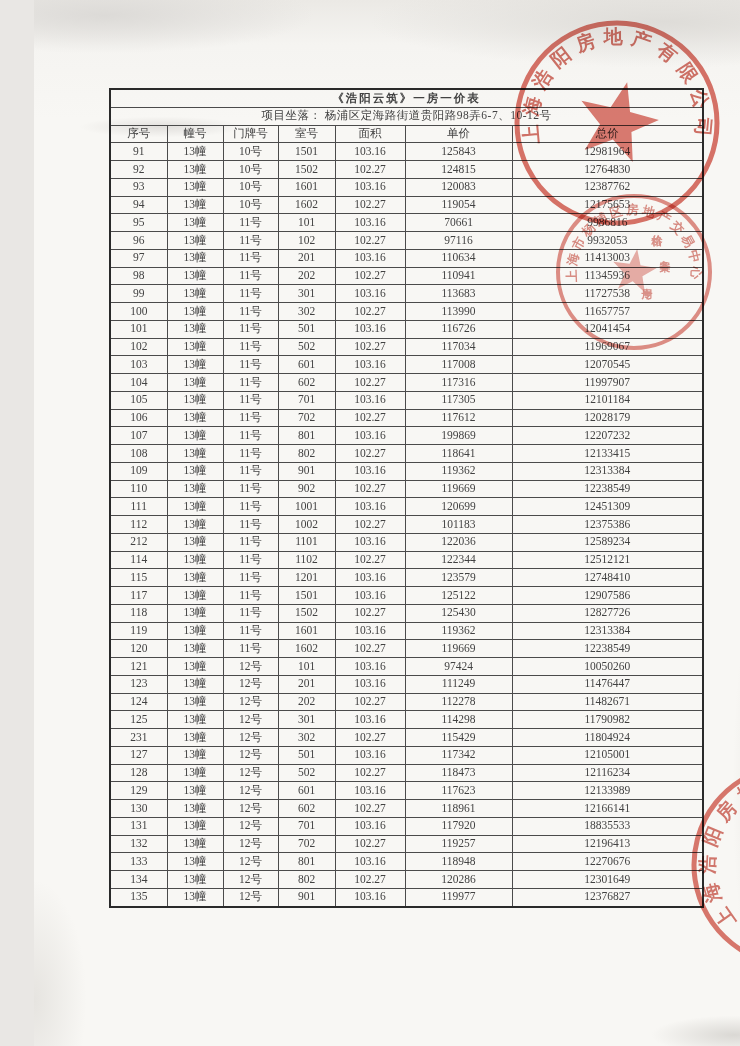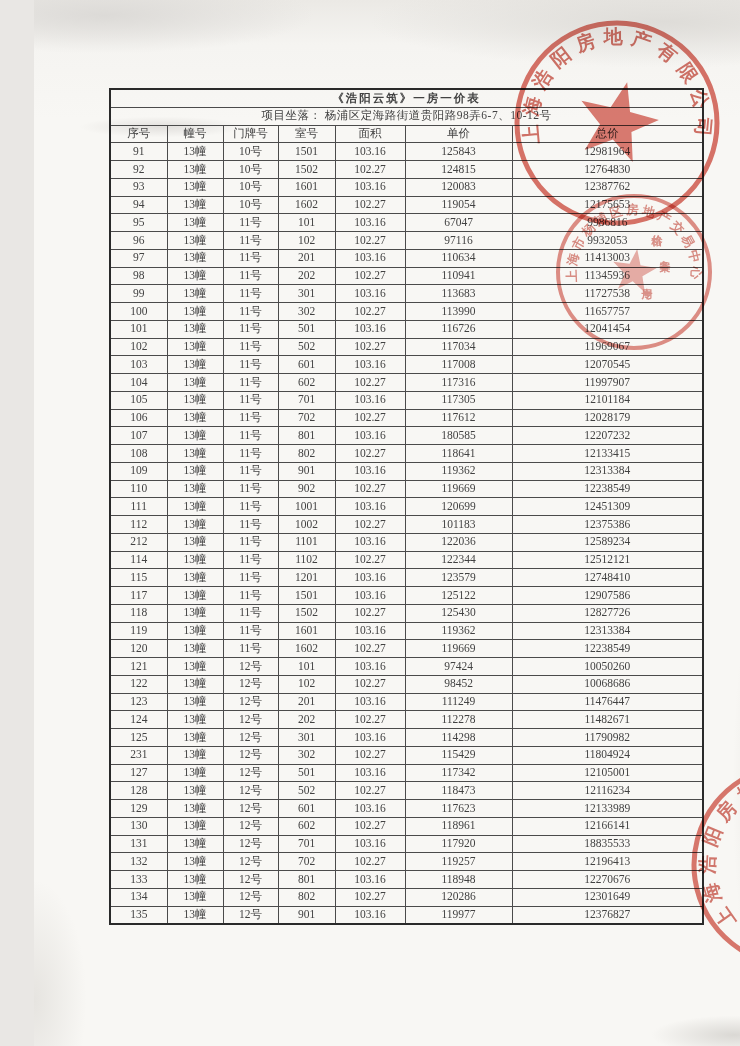--- a/index.html
+++ b/index.html
@@ -111,21 +111,21 @@
           <td>102.27</td>
           <td>119054</td>
           <td>12175653</td>
         </tr>
         <tr>
           <td>95</td>
           <td>13幢</td>
           <td>11号</td>
           <td>101</td>
           <td>103.16</td>
-          <td>67047</td>
+          <td>70661</td>
           <td>9986816</td>
         </tr>
         <tr>
           <td>96</td>
           <td>13幢</td>
           <td>11号</td>
           <td>102</td>
           <td>102.27</td>
           <td>97116</td>
           <td>9932053</td>
@@ -219,21 +219,21 @@
           <td>102.27</td>
           <td>117612</td>
           <td>12028179</td>
         </tr>
         <tr>
           <td>107</td>
           <td>13幢</td>
           <td>11号</td>
           <td>801</td>
           <td>103.16</td>
-          <td>180585</td>
+          <td>199869</td>
           <td>12207232</td>
         </tr>
         <tr>
           <td>108</td>
           <td>13幢</td>
           <td>11号</td>
           <td>802</td>
           <td>102.27</td>
           <td>118641</td>
           <td>12133415</td>
@@ -338,29 +338,20 @@
           <td>12238549</td>
         </tr>
         <tr>
           <td>121</td>
           <td>13幢</td>
           <td>12号</td>
           <td>101</td>
           <td>103.16</td>
           <td>97424</td>
           <td>10050260</td>
-        </tr>
-        <tr>
-          <td>122</td>
-          <td>13幢</td>
-          <td>12号</td>
-          <td>102</td>
-          <td>102.27</td>
-          <td>98452</td>
-          <td>10068686</td>
         </tr>
         <tr>
           <td>123</td>
           <td>13幢</td>
           <td>12号</td>
           <td>201</td>
           <td>103.16</td>
           <td>111249</td>
           <td>11476447</td>
         </tr>

